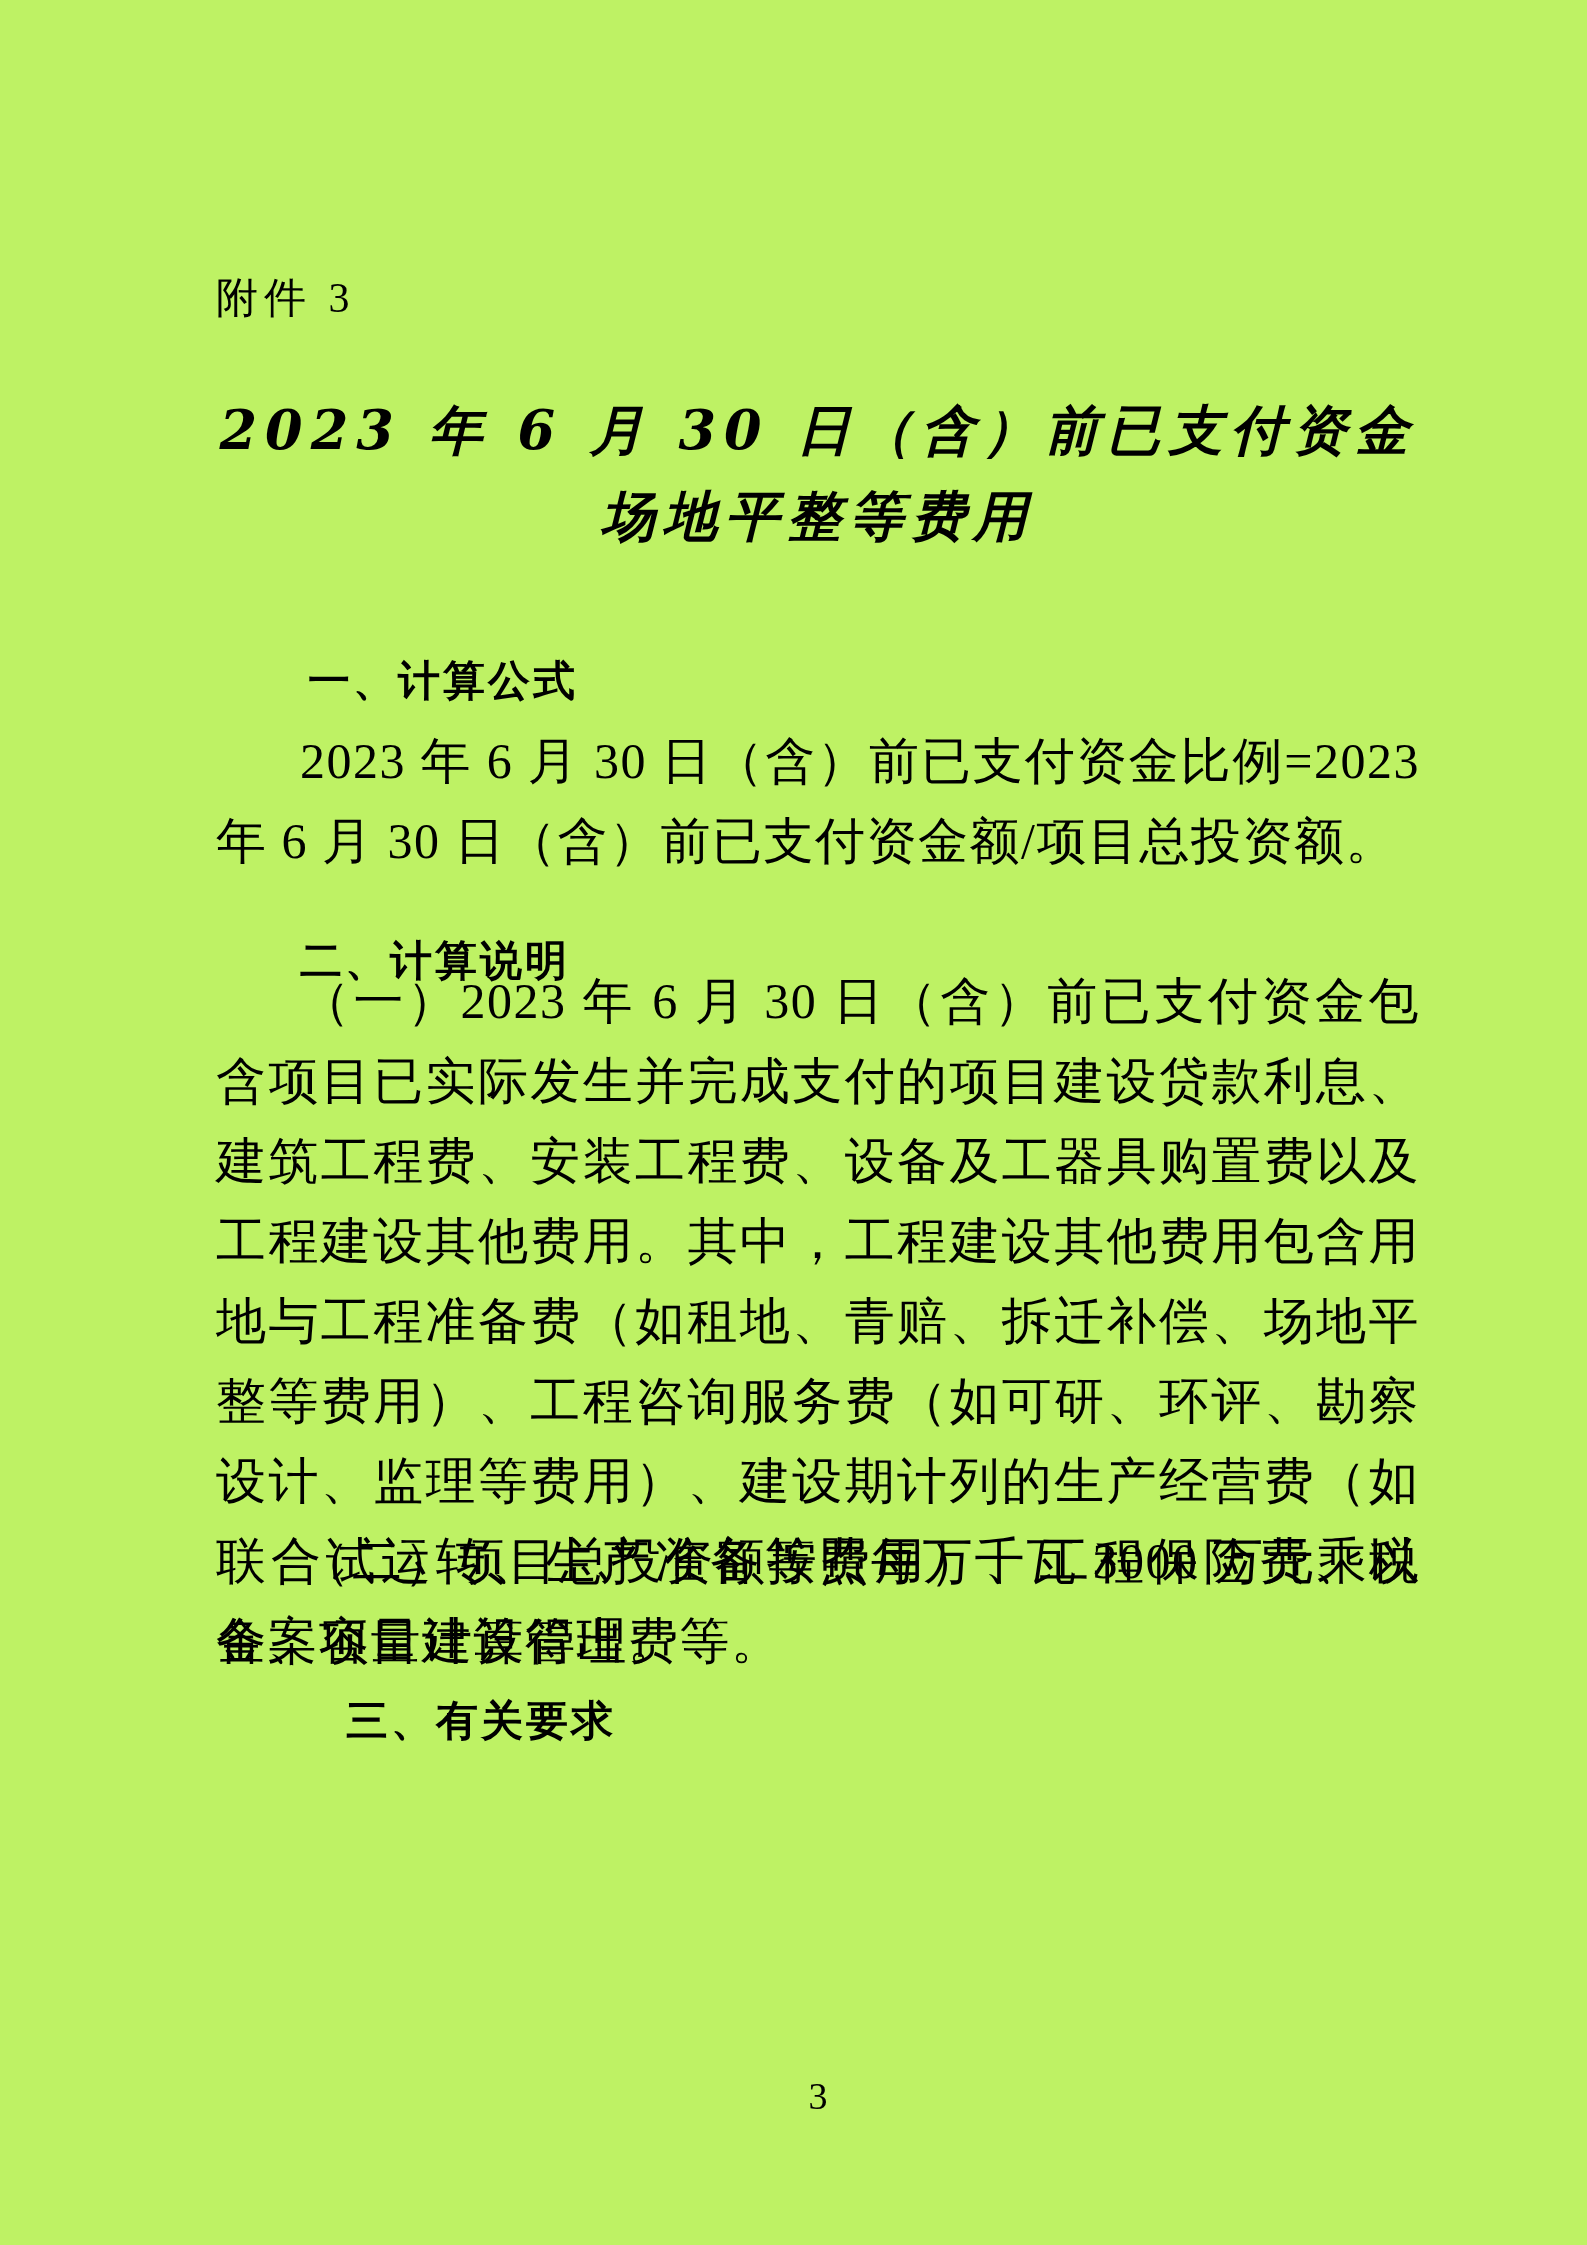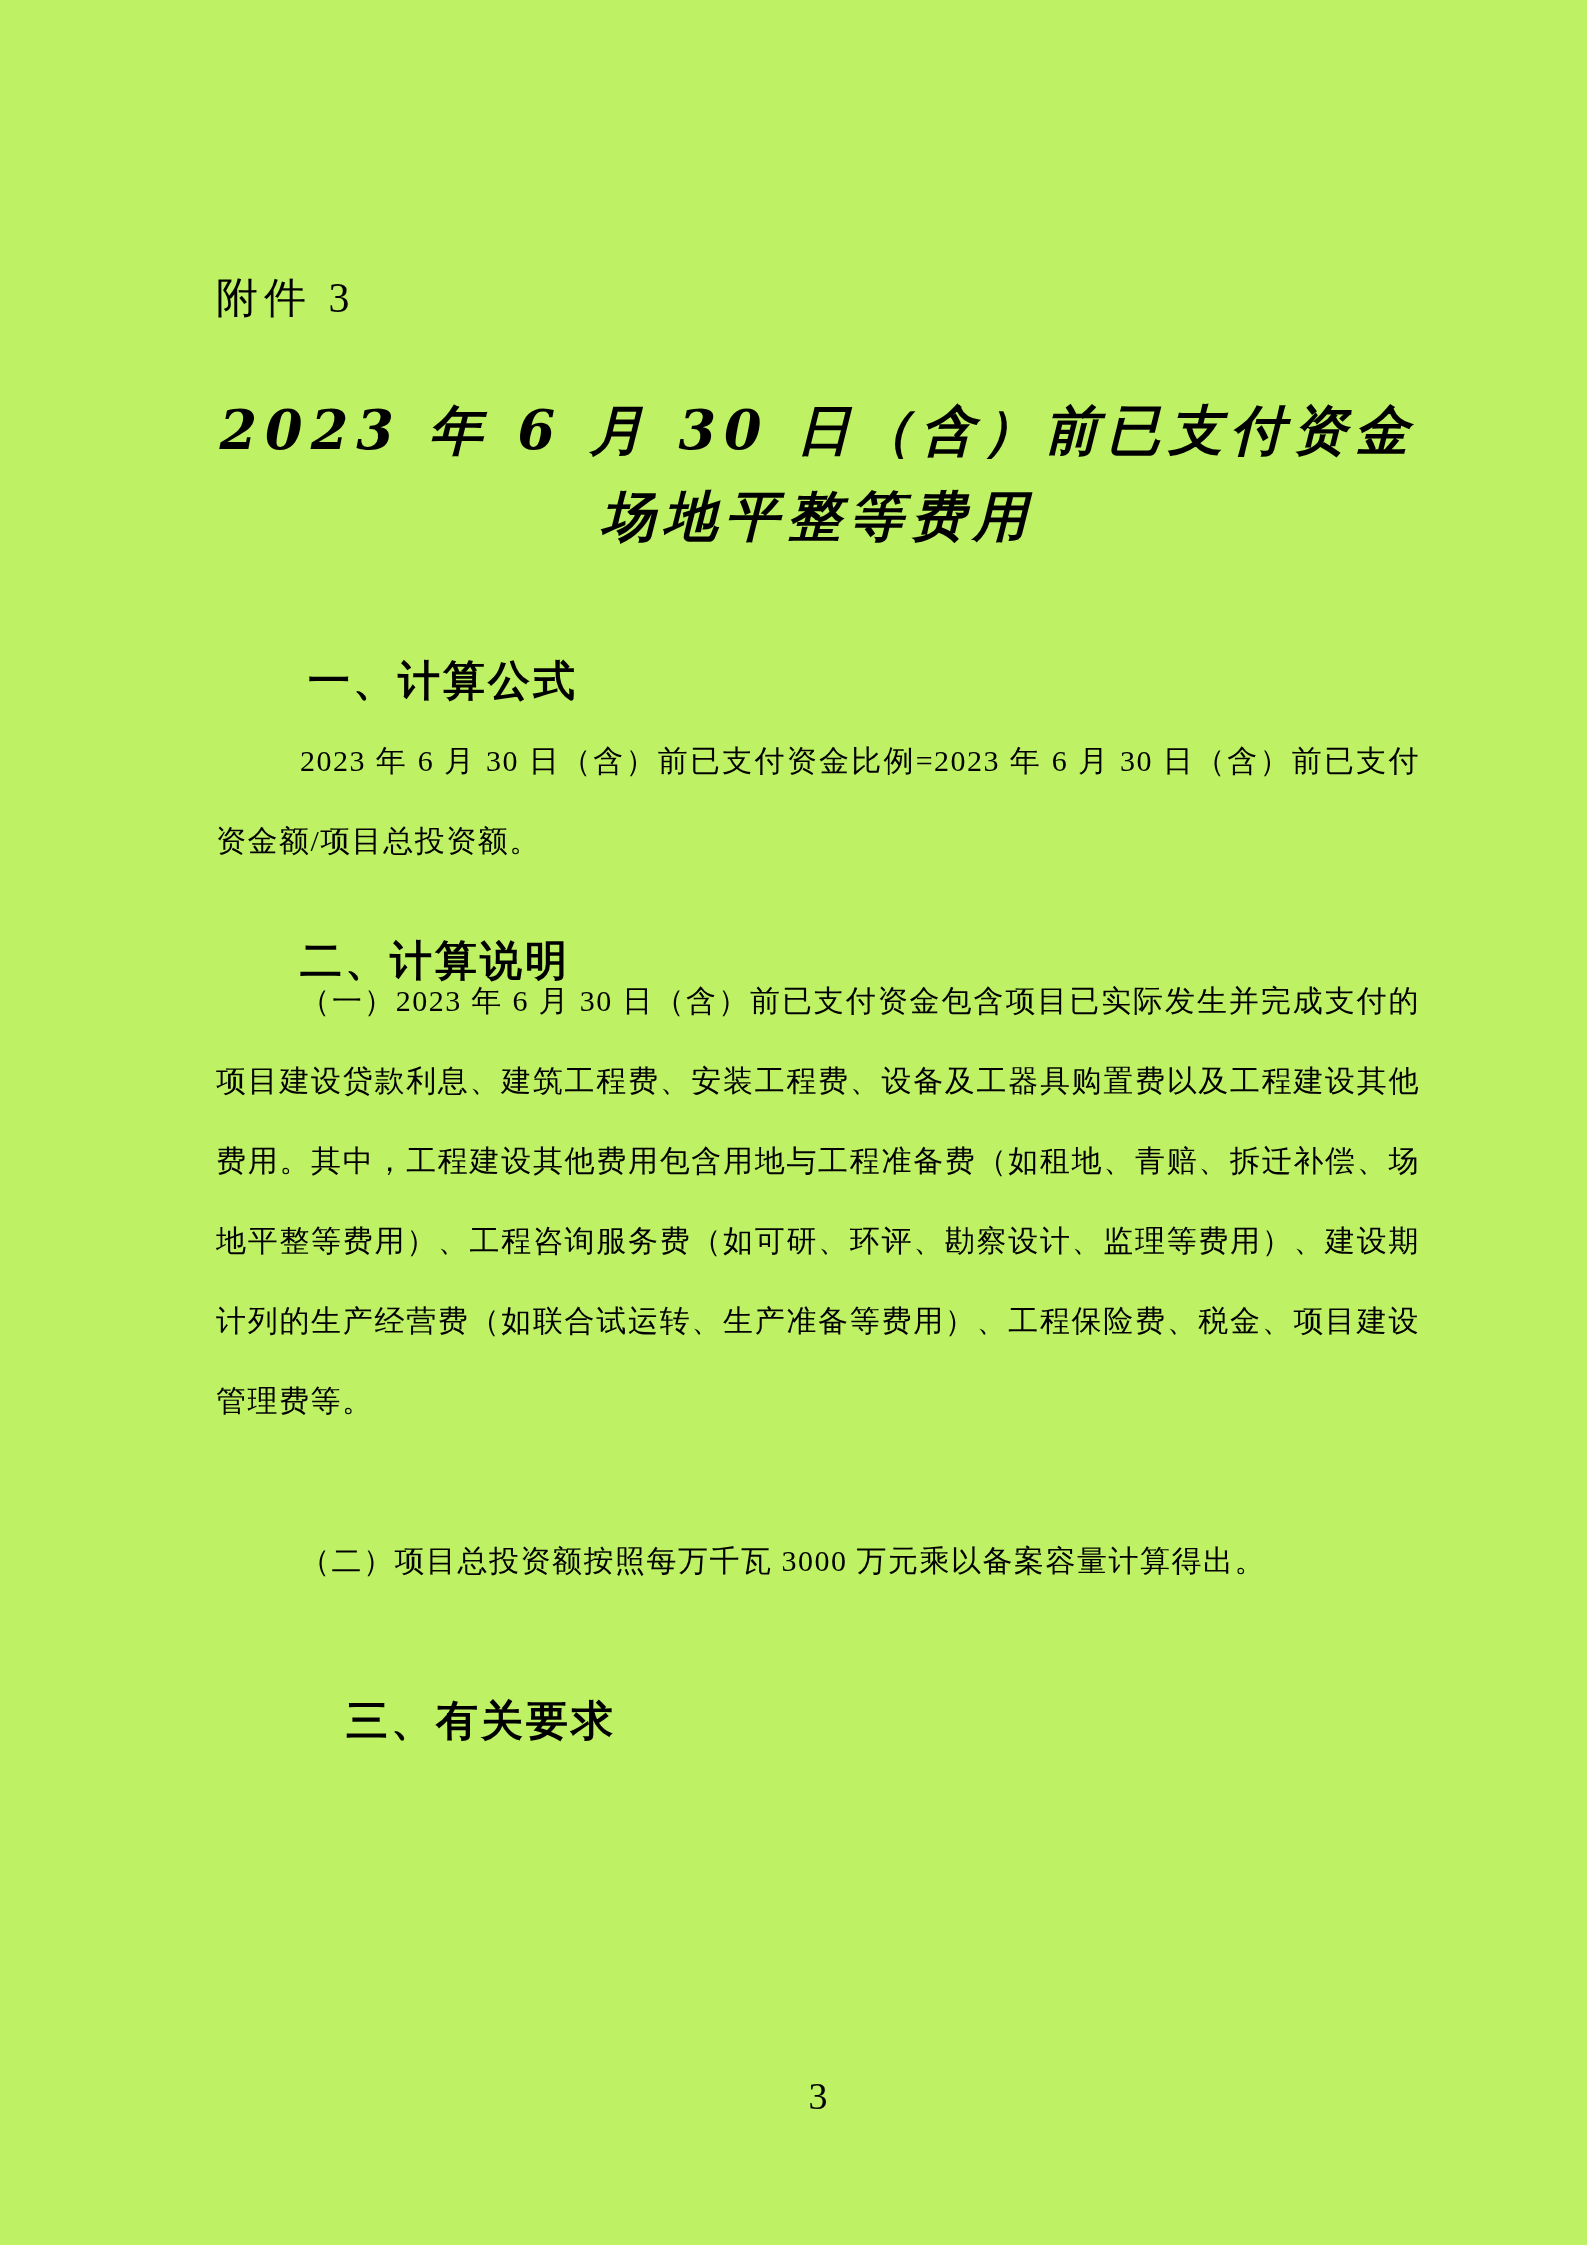--- a/index.html
+++ b/index.html
@@ -46,21 +46,21 @@
     line-height: 80px;
     letter-spacing: 3px;
   }
   .heading-1 { top: 641px; margin-left: 8px; }
   .heading-2 { top: 921px; text-align: center; }
   .heading-3 { top: 1681px; margin-left: 46px; }
   .para {
     position: absolute;
     left: 216px;
     width: 1204px;
-    font-size: 30px;
+    font-size: 50px;
     line-height: 80px;
     letter-spacing: 1.5px;
     text-align: justify;
     text-indent: 84px;
   }
   .para-formula { top: 721px; }
   .para-explain-1 { top: 961px; }
   .para-explain-2 { top: 1521px; }
   .para-require-1 { top: 1761px; }
   .page-number {

